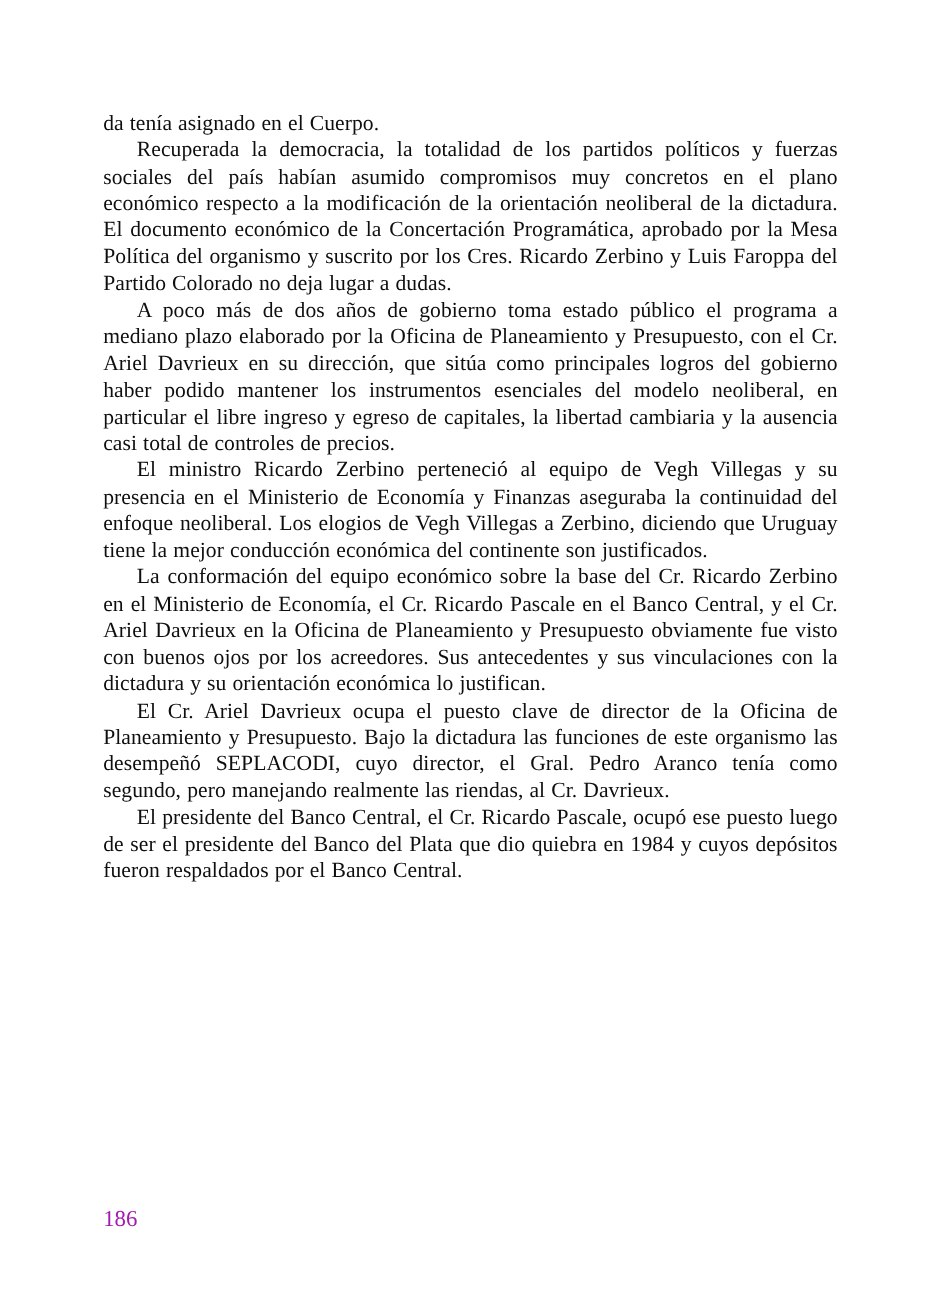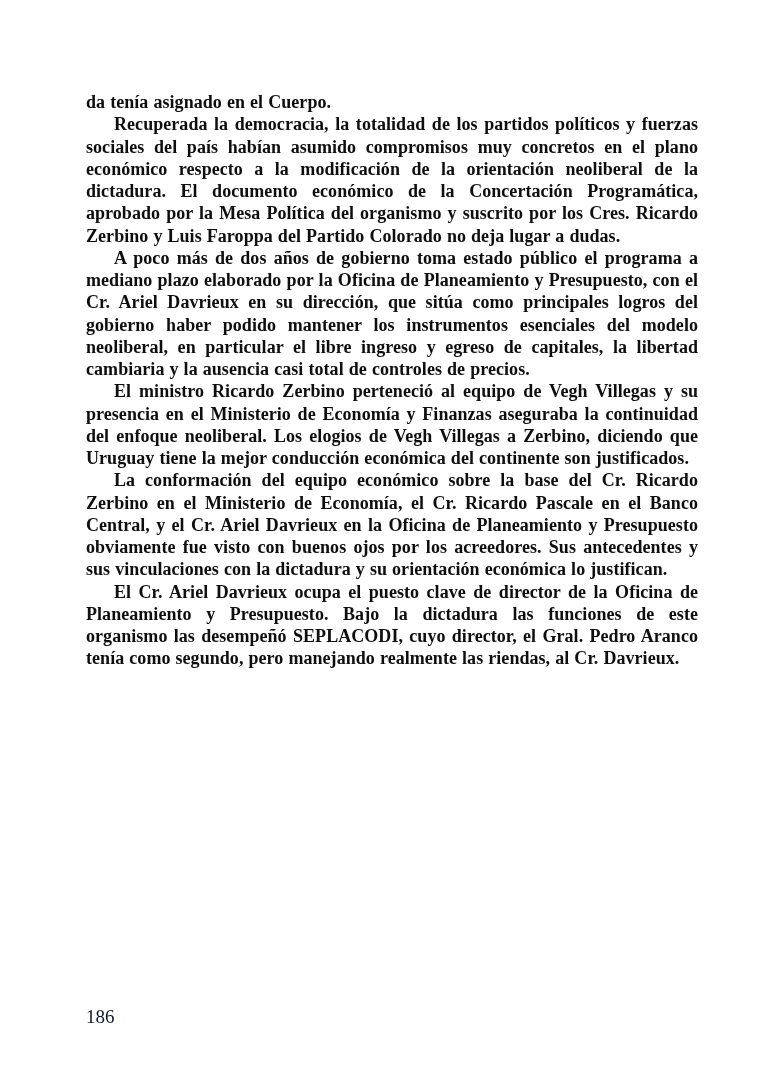--- a/index.html
+++ b/index.html
@@ -28,40 +28,40 @@
   }
   .text-block p {
     margin: 0;
     padding: 0;
     font-size: 18px;
     line-height: 22.25px;
     text-align: justify;
     text-indent: 28px;
     letter-spacing: 0.05px;
     word-spacing: 0.5px;
-    font-weight: bold;
   }
   .text-block p.continuation {
     text-indent: 0;
   }
   .page-number {
     position: absolute;
     left: 86px;
     top: 1006px;
     font-size: 19px;
     line-height: 22px;
-    color: #0f172a;
+    color: #a21caf;
   }
 </style>
 </head>
 <body>
 
 <div class="page">
   <div class="text-block">
     <p class="continuation">da tenía asignado en el Cuerpo.</p>
     <p>Recuperada la democracia, la totalidad de los partidos políticos y fuerzas sociales del país habían asumido compromisos muy concretos en el plano económico respecto a la modificación de la orientación neoliberal de la dictadura. El documento económico de la Concertación Programática, aprobado por la Mesa Política del organismo y suscrito por los Cres. Ricardo Zerbino y Luis Faroppa del Partido Colorado no deja lugar a dudas.</p>
     <p>A poco más de dos años de gobierno toma estado público el programa a mediano plazo elaborado por la Oficina de Planeamiento y Presupuesto, con el Cr. Ariel Davrieux en su dirección, que sitúa como principales logros del gobierno haber podido mantener los instrumentos esenciales del modelo neoliberal, en particular el libre ingreso y egreso de capitales, la libertad cambiaria y la ausencia casi total de controles de precios.</p>
     <p>El ministro Ricardo Zerbino perteneció al equipo de Vegh Villegas y su presencia en el Ministerio de Economía y Finanzas aseguraba la continuidad del enfoque neoliberal. Los elogios de Vegh Villegas a Zerbino, diciendo que Uruguay tiene la mejor conducción económica del continente son justificados.</p>
     <p>La conformación del equipo económico sobre la base del Cr. Ricardo Zerbino en el Ministerio de Economía, el Cr. Ricardo Pascale en el Banco Central, y el Cr. Ariel Davrieux en la Oficina de Planeamiento y Presupuesto obviamente fue visto con buenos ojos por los acreedores. Sus antecedentes y sus vinculaciones con la dictadura y su orientación económica lo justifican.</p>
     <p>El Cr. Ariel Davrieux ocupa el puesto clave de director de la Oficina de Planeamiento y Presupuesto. Bajo la dictadura las funciones de este organismo las desempeñó SEPLACODI, cuyo director, el Gral. Pedro Aranco tenía como segundo, pero manejando realmente las riendas, al Cr. Davrieux.</p>
+    <p>El presidente del Banco Central, el Cr. Ricardo Pascale, ocupó ese puesto luego de ser el presidente del Banco del Plata que dio quiebra en 1984 y cuyos depósitos fueron respaldados por el Banco Central.</p>
   </div>
   <div class="page-number">186</div>
 </div>
 
 </body></html>

